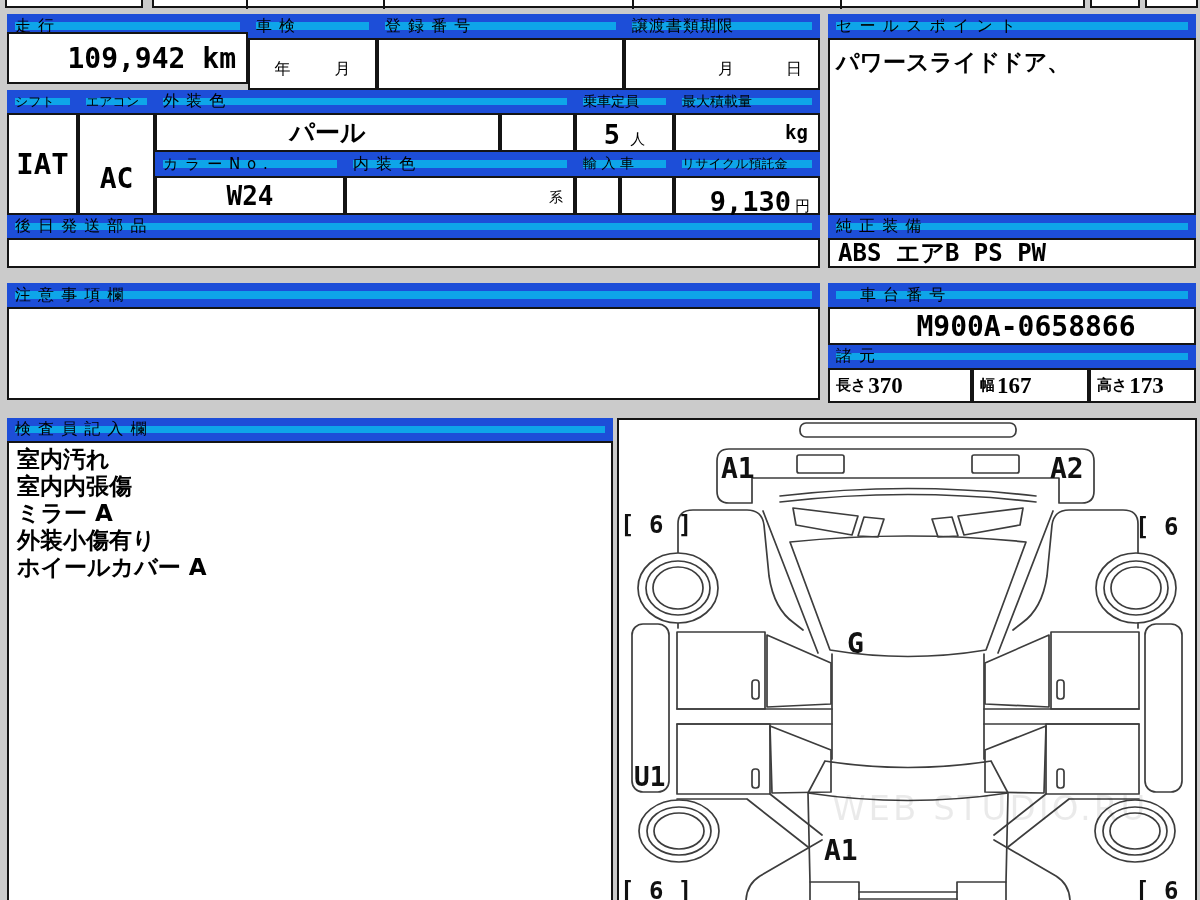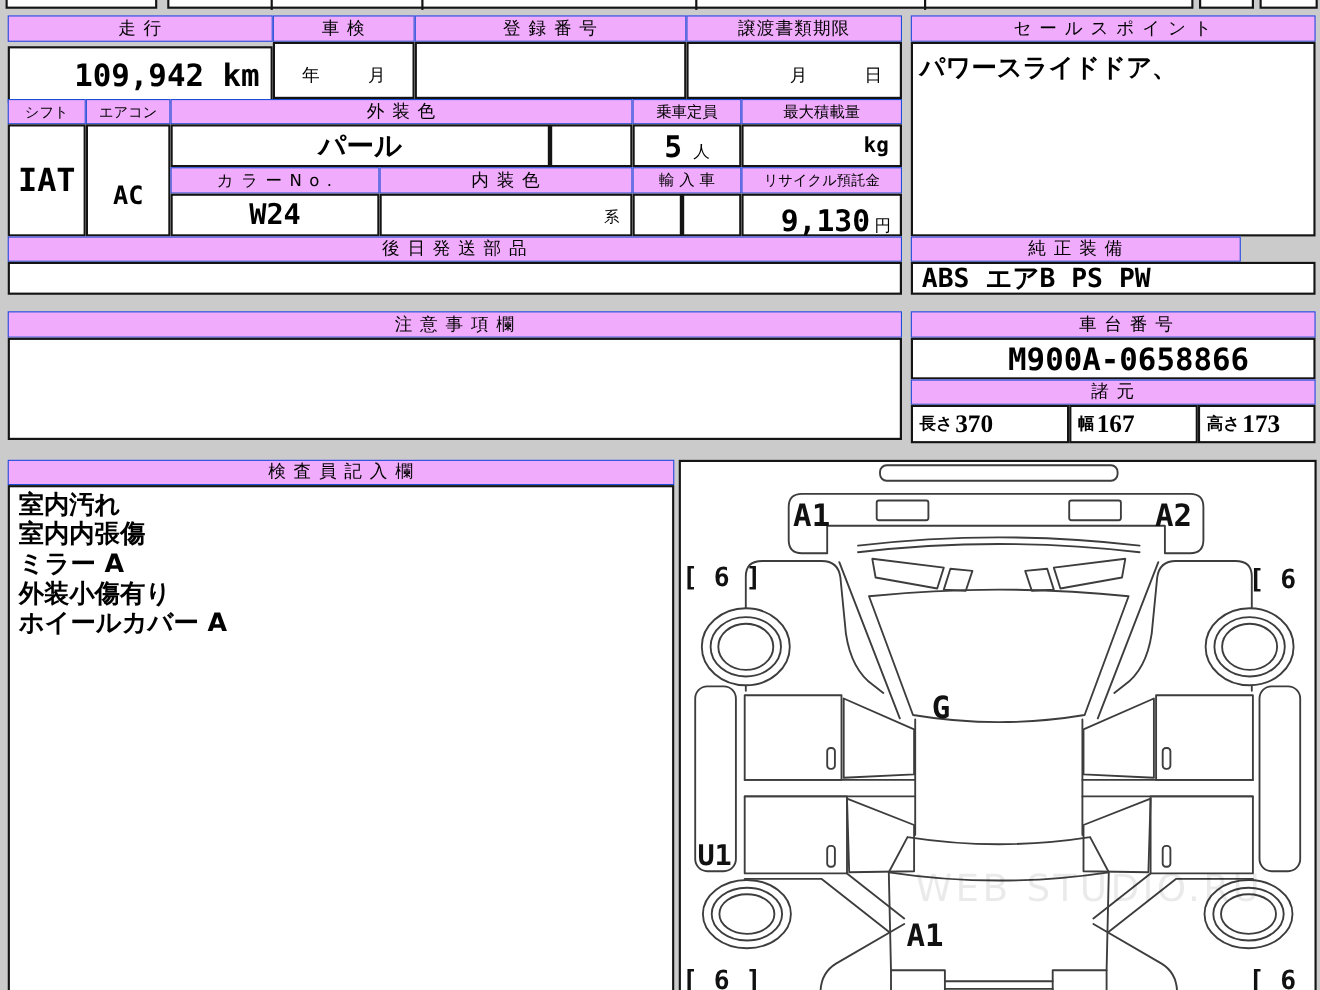--- a/index.html
+++ b/index.html
@@ -3,22 +3,22 @@
 <meta charset="utf-8">
 <style>
   html { background:#cbcbcb; }
   body {
     margin:0; width:1200px; height:900px; position:relative; overflow:hidden;
     background:#cbcbcb; color:#000;
     font-family:"DejaVu Sans", sans-serif;
   }
   .abs { position:absolute; box-sizing:border-box; }
   .hdr {
-    background:#f0abfc; border:1px solid #1d4ed8;
-    display:flex; align-items:center; justify-content:center;
+    background:#0ea5e9; border:8px solid #1d4ed8;
+    display:flex; align-items:center; 
     font-size:16px; letter-spacing:1px; white-space:nowrap; font-weight:500;
   }
   .hdr.sm { font-size:13px; letter-spacing:0; }
   .cell { background:#ffffff; border:2px solid #141414; display:flex; align-items:center; }
   .val  { font-family:"DejaVu Sans Mono", monospace; font-weight:bold; }
   .sliver { background:#fff; border:2px solid #141414; height:22px; top:-14px; }
   .sliver-div { background:#141414; width:2px; height:9px; top:0; }
   .note-line { font-size:23px; font-weight:bold; line-height:27px; padding:0 8px; white-space:nowrap; }
   .sales-line { font-size:23px; font-weight:bold; line-height:32px; white-space:nowrap; }
   .dim-label { font-size:15px; font-weight:bold; padding-left:6px; }
@@ -47,21 +47,21 @@
 <div class="abs hdr" style="left:248px;top:14px;width:129px;height:24px;">
     <span>車 検</span>
   </div>
 <div class="abs hdr" style="left:377px;top:14px;width:247px;height:24px;">
     <span>登 録 番 号</span>
   </div>
 <div class="abs hdr" style="left:624px;top:14px;width:196px;height:24px;">
     <span>譲渡書類期限</span>
   </div>
 
-<div class="abs cell" style="left:7px;top:42px;width:241px;height:52px;justify-content:flex-end;padding-right:10px;">
+<div class="abs cell" style="left:7px;top:32px;width:241px;height:52px;justify-content:flex-end;padding-right:10px;">
   <span class="val" style="font-size:28px;">109,942 km</span>
 </div>
 <div class="abs cell" style="left:248px;top:38px;width:129px;height:52px;justify-content:center;gap:44px;align-items:flex-end;padding-bottom:8px;font-size:16px;">
   <span>年</span>
   <span>月</span>
 </div>
 <div class="abs cell" style="left:377px;top:38px;width:247px;height:52px;">
   <span></span>
 </div>
 <div class="abs cell" style="left:624px;top:38px;width:196px;height:52px;justify-content:flex-end;gap:52px;align-items:flex-end;padding:0 16px 8px 0;font-size:16px;">
@@ -82,21 +82,21 @@
     <span>乗車定員</span>
   </div>
 <div class="abs hdr sm" style="left:674px;top:90px;width:146px;height:23px;font-size:14px;">
     <span>最大積載量</span>
   </div>
 
 <div class="abs cell" style="left:7px;top:113px;width:71px;height:102px;justify-content:center;">
   <span class="val" style="font-size:29px;">IAT</span>
 </div>
 <div class="abs cell" style="left:78px;top:113px;width:77px;height:102px;justify-content:center;">
-  <span class="val" style="font-size:23px;margin-top:28px;">AC</span>
+  <span class="val" style="font-size:28px;margin-top:28px;">AC</span>
 </div>
 
 <div class="abs cell" style="left:155px;top:113px;width:345px;height:39px;justify-content:center;">
   <span class="val" style="font-size:25px;">パール</span>
 </div>
 <div class="abs cell" style="left:500px;top:113px;width:75px;height:39px;"></div>
 <div class="abs cell" style="left:575px;top:113px;width:99px;height:39px;justify-content:center;gap:10px;align-items:baseline;padding-top:4px;">
   <span class="val" style="font-size:27px;">5</span>
   <span style="font-size:15px;">人</span>
 </div>
@@ -138,21 +138,21 @@
   <span></span>
 </div>
 
 <div class="abs hdr" style="left:828px;top:14px;width:368px;height:24px;">
     <span>セ ー ル ス ポ イ ン ト</span>
   </div>
 <div class="abs cell" style="left:828px;top:38px;width:368px;height:177px;align-items:flex-start;flex-direction:column;padding:6px 6px;">
   <div class="sales-line">パワースライドドア、</div>
 </div>
 
-<div class="abs hdr" style="left:828px;top:215px;width:300px;height:23px;">
+<div class="abs hdr" style="left:828px;top:215px;width:368px;height:23px;">
     <span>純 正 装 備</span>
   </div>
 <div class="abs cell" style="left:828px;top:238px;width:368px;height:30px;padding-left:8px;">
   <span class="val" style="font-size:24px;">ABS エアB PS PW</span>
 </div>
 
 <div class="abs hdr" style="left:7px;top:283px;width:813px;height:24px;">
     <span>注 意 事 項 欄</span>
   </div>
 <div class="abs cell" style="left:7px;top:307px;width:813px;height:93px;">

